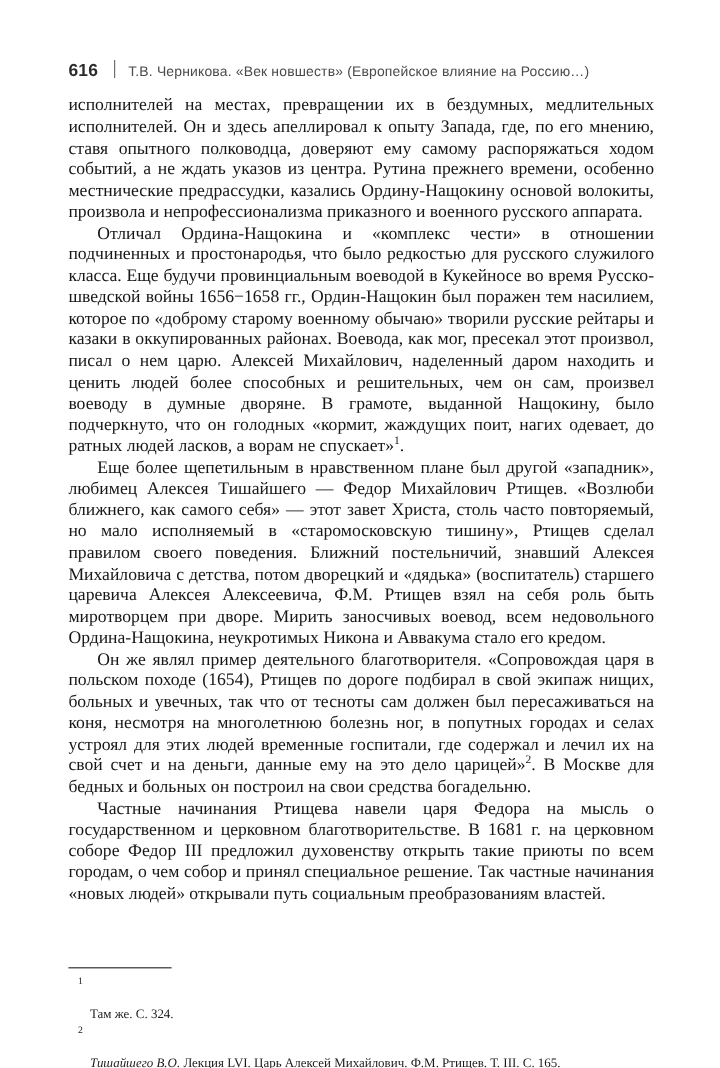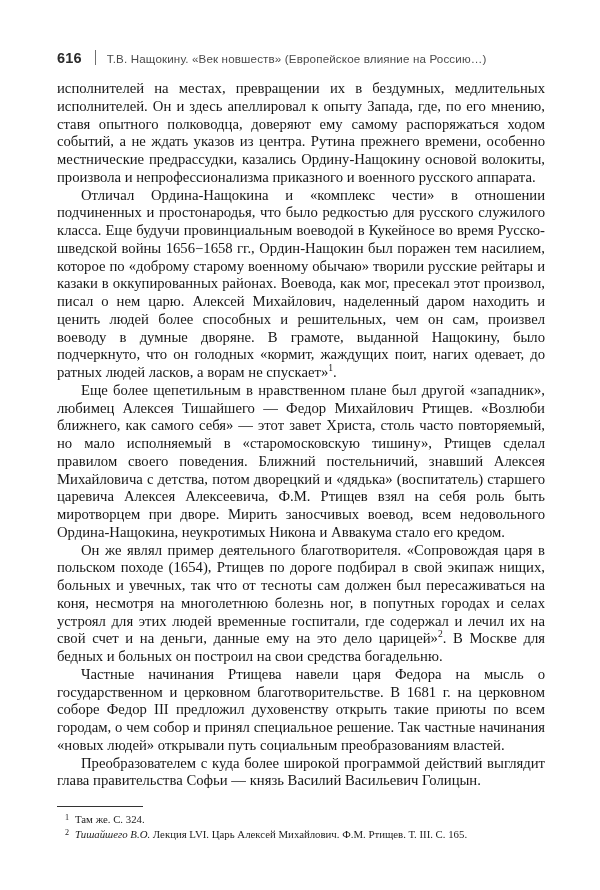--- a/index.html
+++ b/index.html
@@ -105,52 +105,49 @@
     width: 18px;
     flex: 0 0 18px;
     text-align: left;
     padding-left: 8px;
     font-size: 8.1px;
     line-height: 12px;
     position: relative;
     top: 0px;
     box-sizing: border-box;
   }
-  .fn-text { flex: 1 1 auto; }
+  .fn-text { flex: 1 1 auto; margin-top: 26px; }
   .fn-text i { font-style: italic; }
 </style>
 </head>
 <body>
 
 <div class="page">
 
   <div class="running-head">
     <span class="folio">616</span>
     <span class="head-rule"></span>
-    <span class="head-title">Т.В. Нащокину. «Век новшеств» (Европейское влияние на Россию…)</span>
+    <span class="head-title">Т.В. Черникова. «Век новшеств» (Европейское влияние на Россию…)</span>
   </div>
 
   <div class="body-block">
     <p class="para cont">
       <span>исполнителей на местах, превращении их в бездумных, медлительных исполнителей. Он и здесь апеллировал к опыту Запада, где, по его мнению, ставя опытного полководца, доверяют ему самому распоряжаться ходом событий, а не ждать указов из центра. Рутина прежнего времени, особенно местнические предрассудки, казались Ордину-Нащокину основой волокиты, произвола и непрофессионализма приказного и военного русского аппарата.</span>
     </p>
     <p class="para">
       <span>Отличал Ордина-Нащокина и «комплекс чести» в отношении подчиненных и простонародья, что было редкостью для русского служилого класса. Еще будучи провинциальным воеводой в Кукейносе во время Русско-шведской войны 1656−1658 гг., Ордин-Нащокин был поражен тем насилием, которое по «доброму старому военному обычаю» творили русские рейтары и казаки в оккупированных районах. Воевода, как мог, пресекал этот произвол, писал о нем царю. Алексей Михайлович, наделенный даром находить и ценить людей более способных и решительных, чем он сам, произвел воеводу в думные дворяне. В грамоте, выданной Нащокину, было подчеркнуто, что он голодных «кормит, жаждущих поит, нагих одевает, до ратных людей ласков, а ворам не спускает»</span><sup class="fn">1</sup><span>.</span>
     </p>
     <p class="para">
       <span>Еще более щепетильным в нравственном плане был другой «западник», любимец Алексея Тишайшего — Федор Михайлович Ртищев. «Возлюби ближнего, как самого себя» — этот завет Христа, столь часто повторяемый, но мало исполняемый в «старомосковскую тишину», Ртищев сделал правилом своего поведения. Ближний постельничий, знавший Алексея Михайловича с детства, потом дворецкий и «дядька» (воспитатель) старшего царевича Алексея Алексеевича, Ф.М. Ртищев взял на себя роль быть миротворцем при дворе. Мирить заносчивых воевод, всем недовольного Ордина-Нащокина, неукротимых Никона и Аввакума стало его кредом.</span>
     </p>
     <p class="para">
       <span>Он же являл пример деятельного благотворителя. «Сопровождая царя в польском походе (1654), Ртищев по дороге подбирал в свой экипаж нищих, больных и увечных, так что от тесноты сам должен был пересаживаться на коня, несмотря на многолетнюю болезнь ног, в попутных городах и селах устроял для этих людей временные госпитали, где содержал и лечил их на свой счет и на деньги, данные ему на это дело царицей»</span><sup class="fn">2</sup><span>. В Москве для бедных и больных он построил на свои средства богадельню.</span>
     </p>
     <p class="para">
       <span>Частные начинания Ртищева навели царя Федора на мысль о государственном и церковном благотворительстве. В 1681 г. на церковном соборе Федор III предложил духовенству открыть такие приюты по всем городам, о чем собор и принял специальное решение. Так частные начинания «новых людей» открывали путь социальным преобразованиям властей.</span>
-    </p>
-    <p class="para">
-      <span>Преобразователем с куда более широкой программой действий выглядит глава правительства Софьи — князь Василий Васильевич Голицын.</span>
     </p>
   </div>
 
   <div class="footnotes">
     <div class="fn-rule"></div>
 
     <div class="fn-item">
       <span class="fn-num">1</span>
       <span class="fn-text"><span>Там же. С. 324.</span></span>
     </div>

